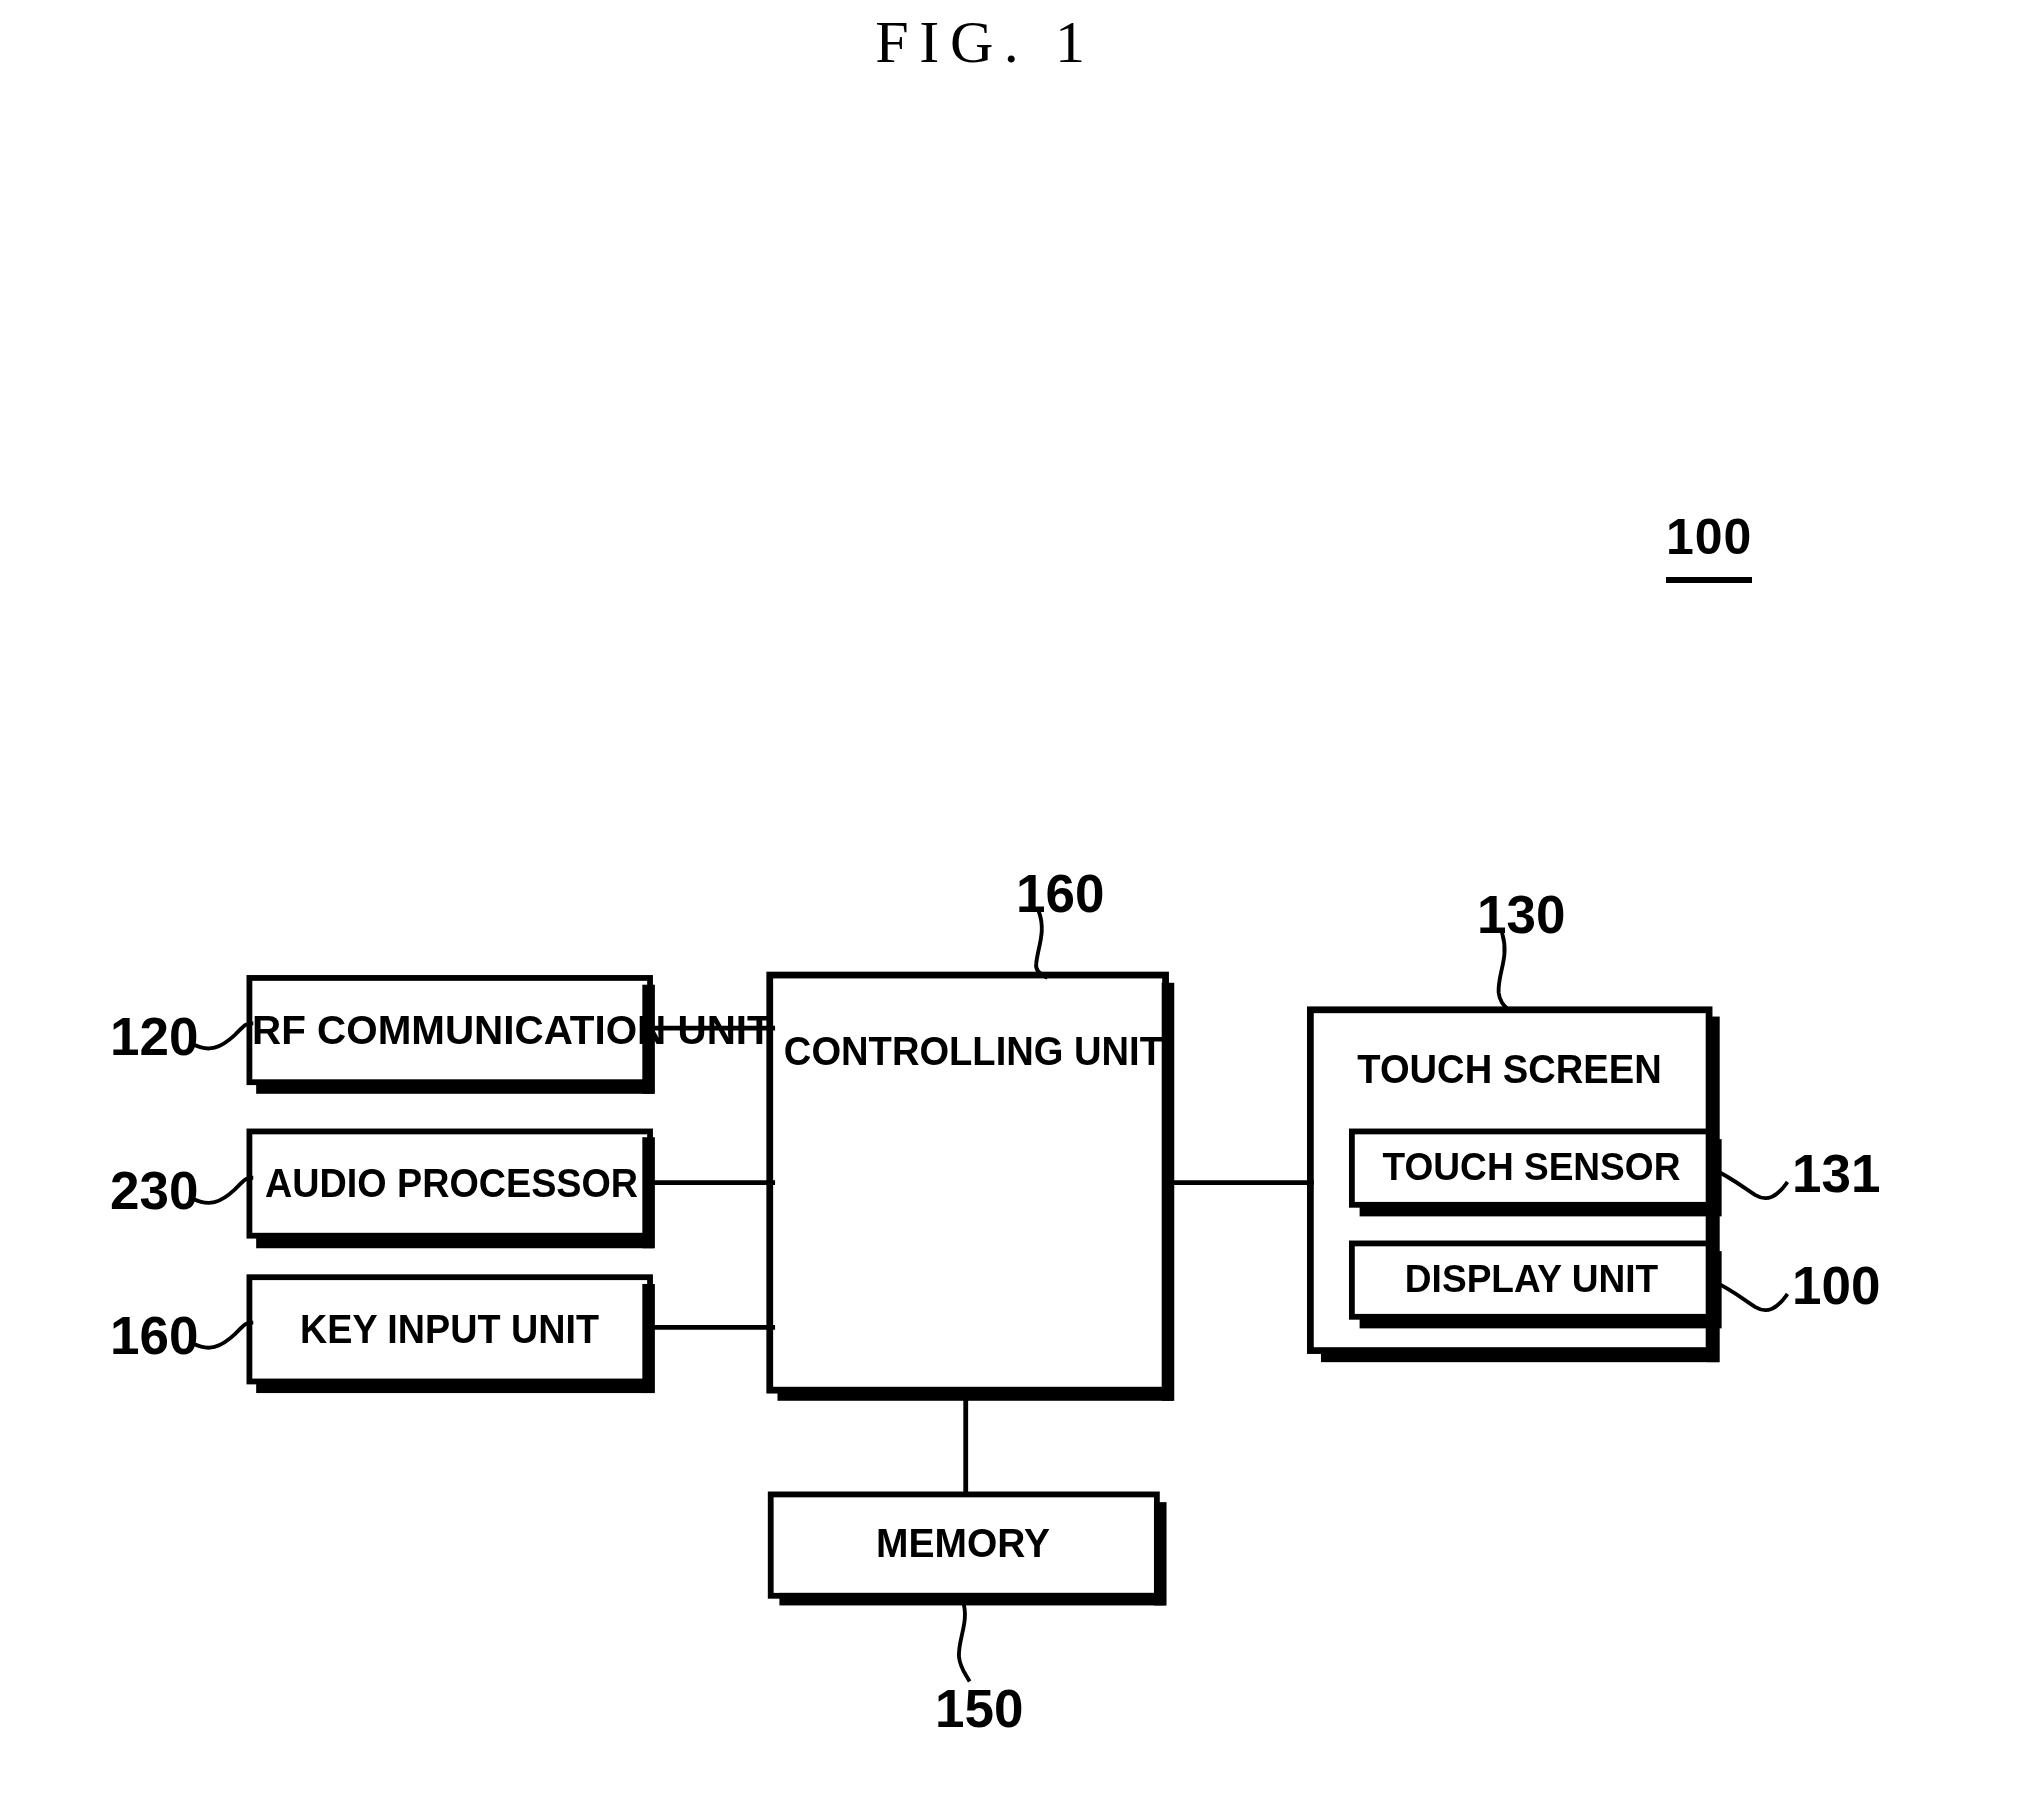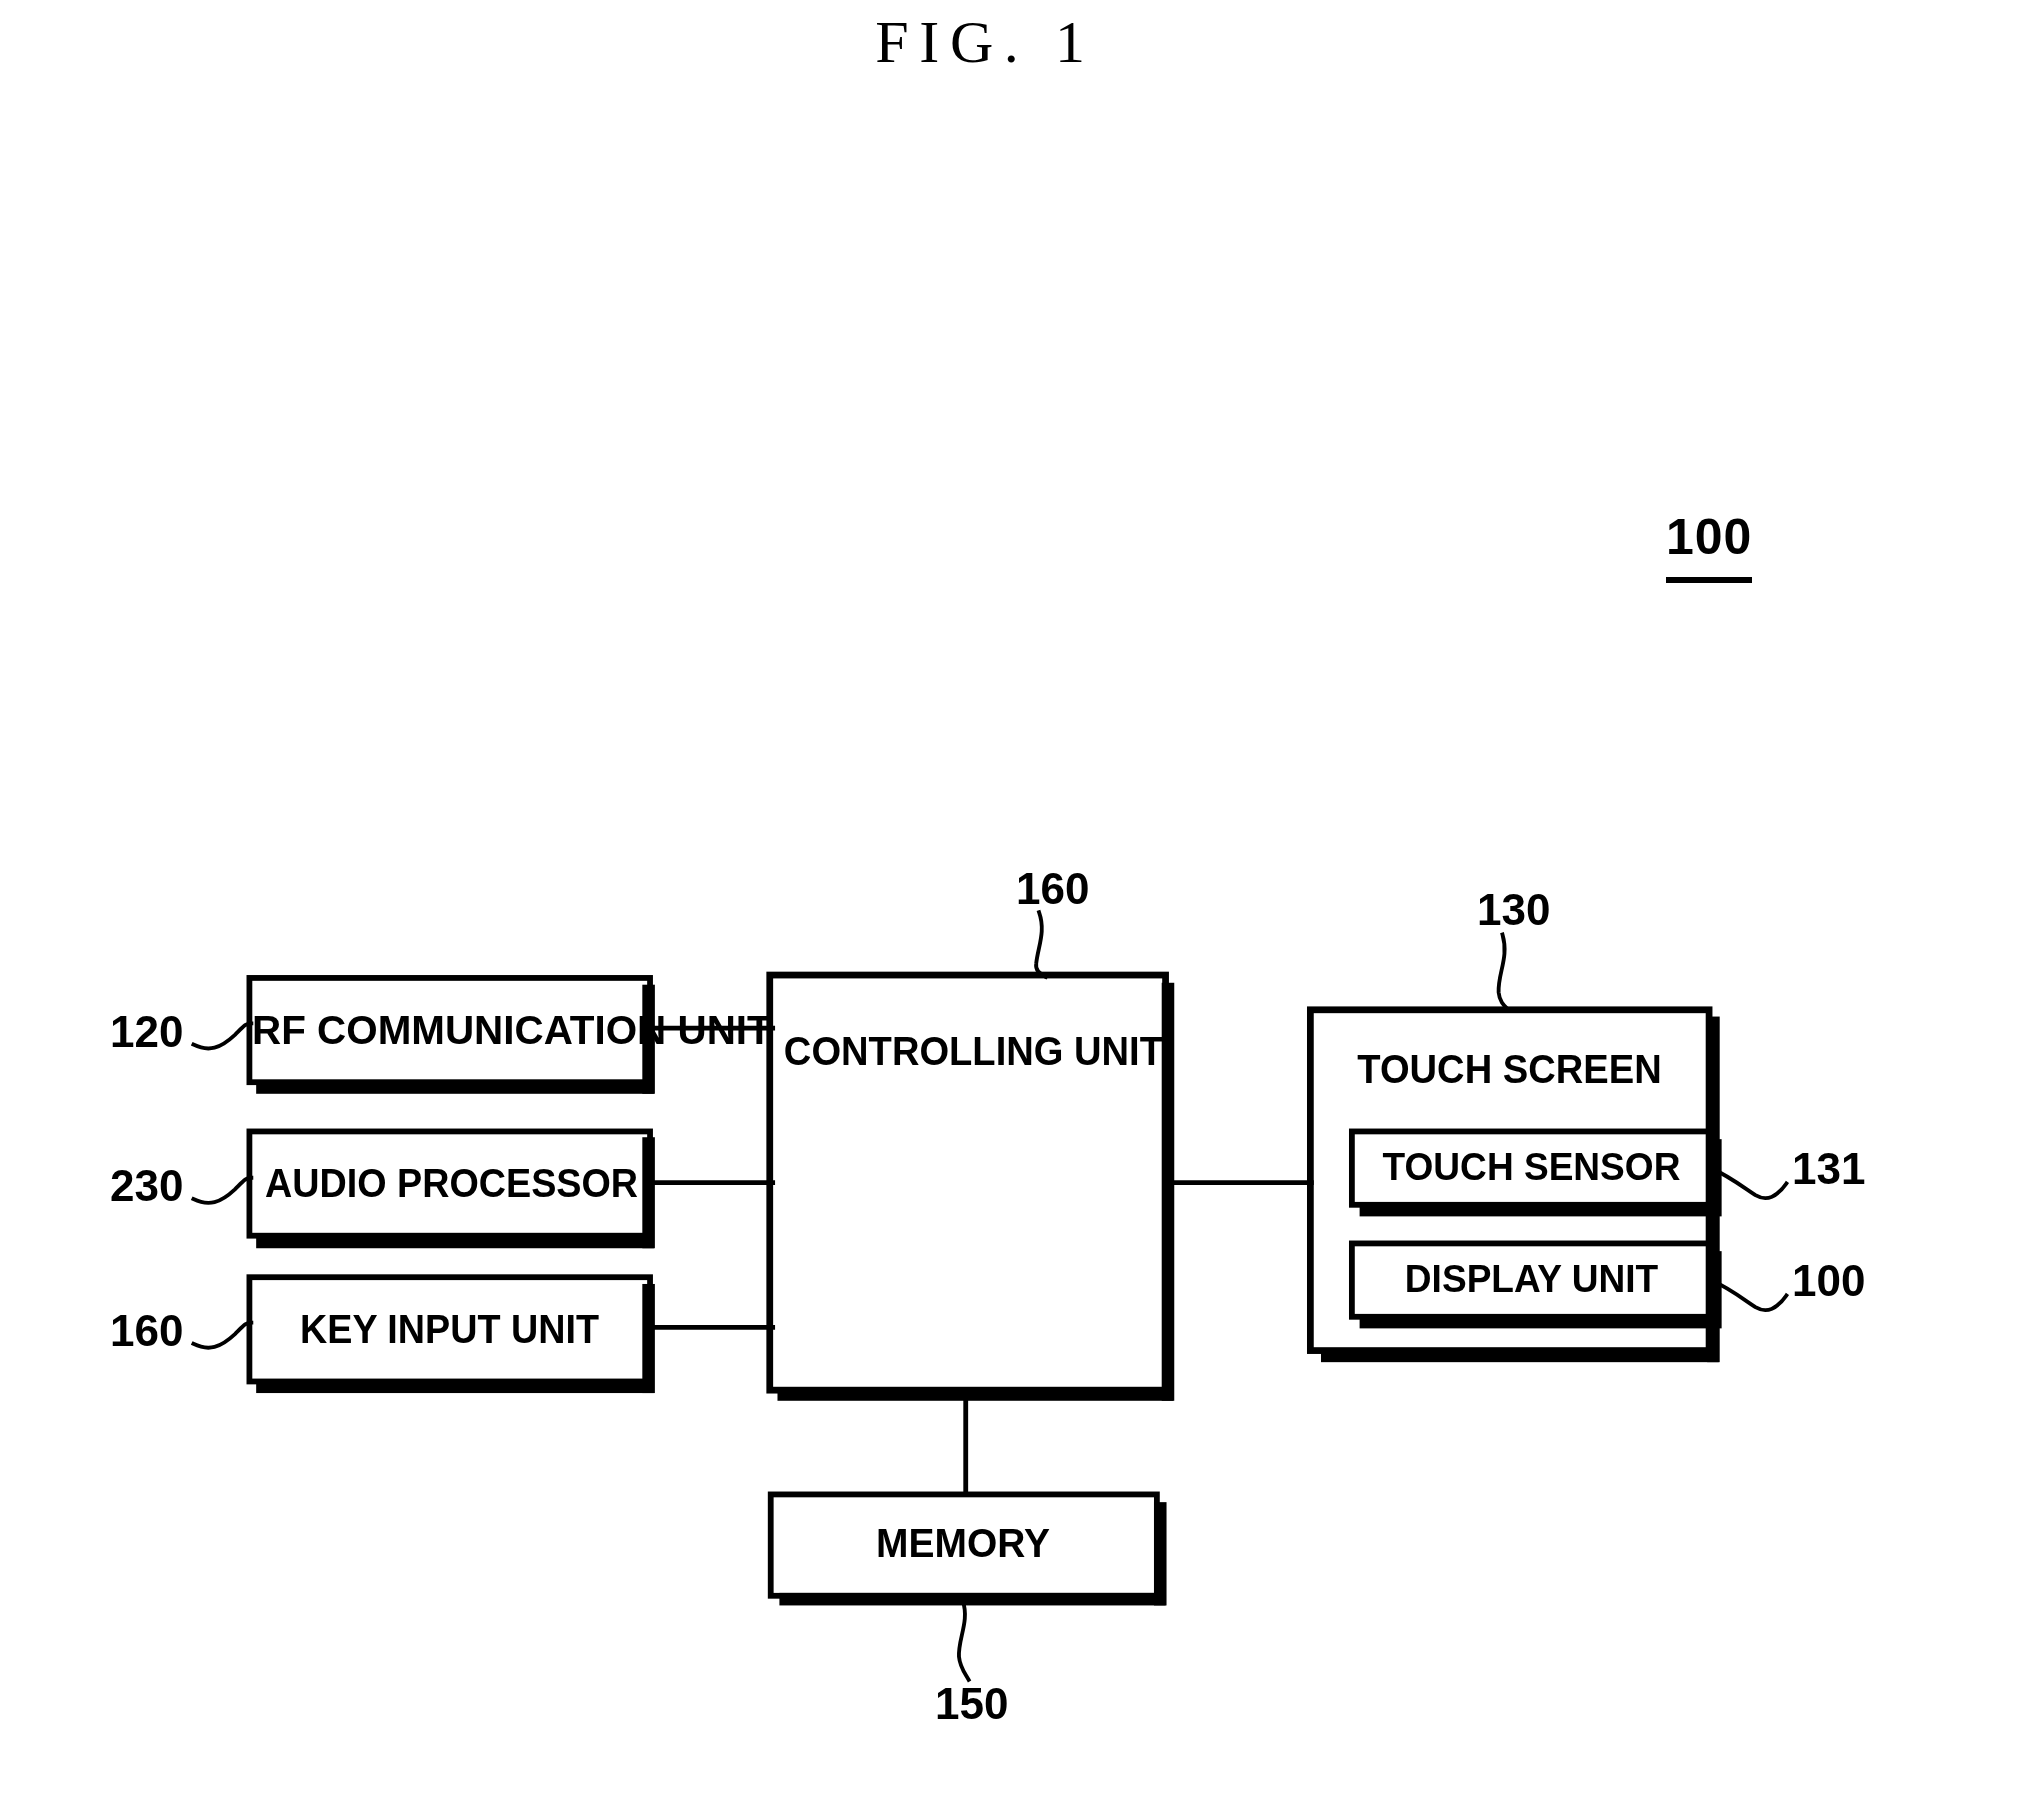--- a/index.html
+++ b/index.html
@@ -64,21 +64,21 @@
     white-space: nowrap;
     transform-origin: center center;
     line-height: 1;
   }
   
   .ref-num {
     position: absolute;
     color: #000000;
     font-family: "Liberation Sans", sans-serif;
     font-weight: bold;
-    font-size: 44px;
+    font-size: 53px;
     letter-spacing: 0px;
     line-height: 1;
     white-space: nowrap;
   }
 </style>
 </head>
 <body>
 
 <div id="figure-root">
 

